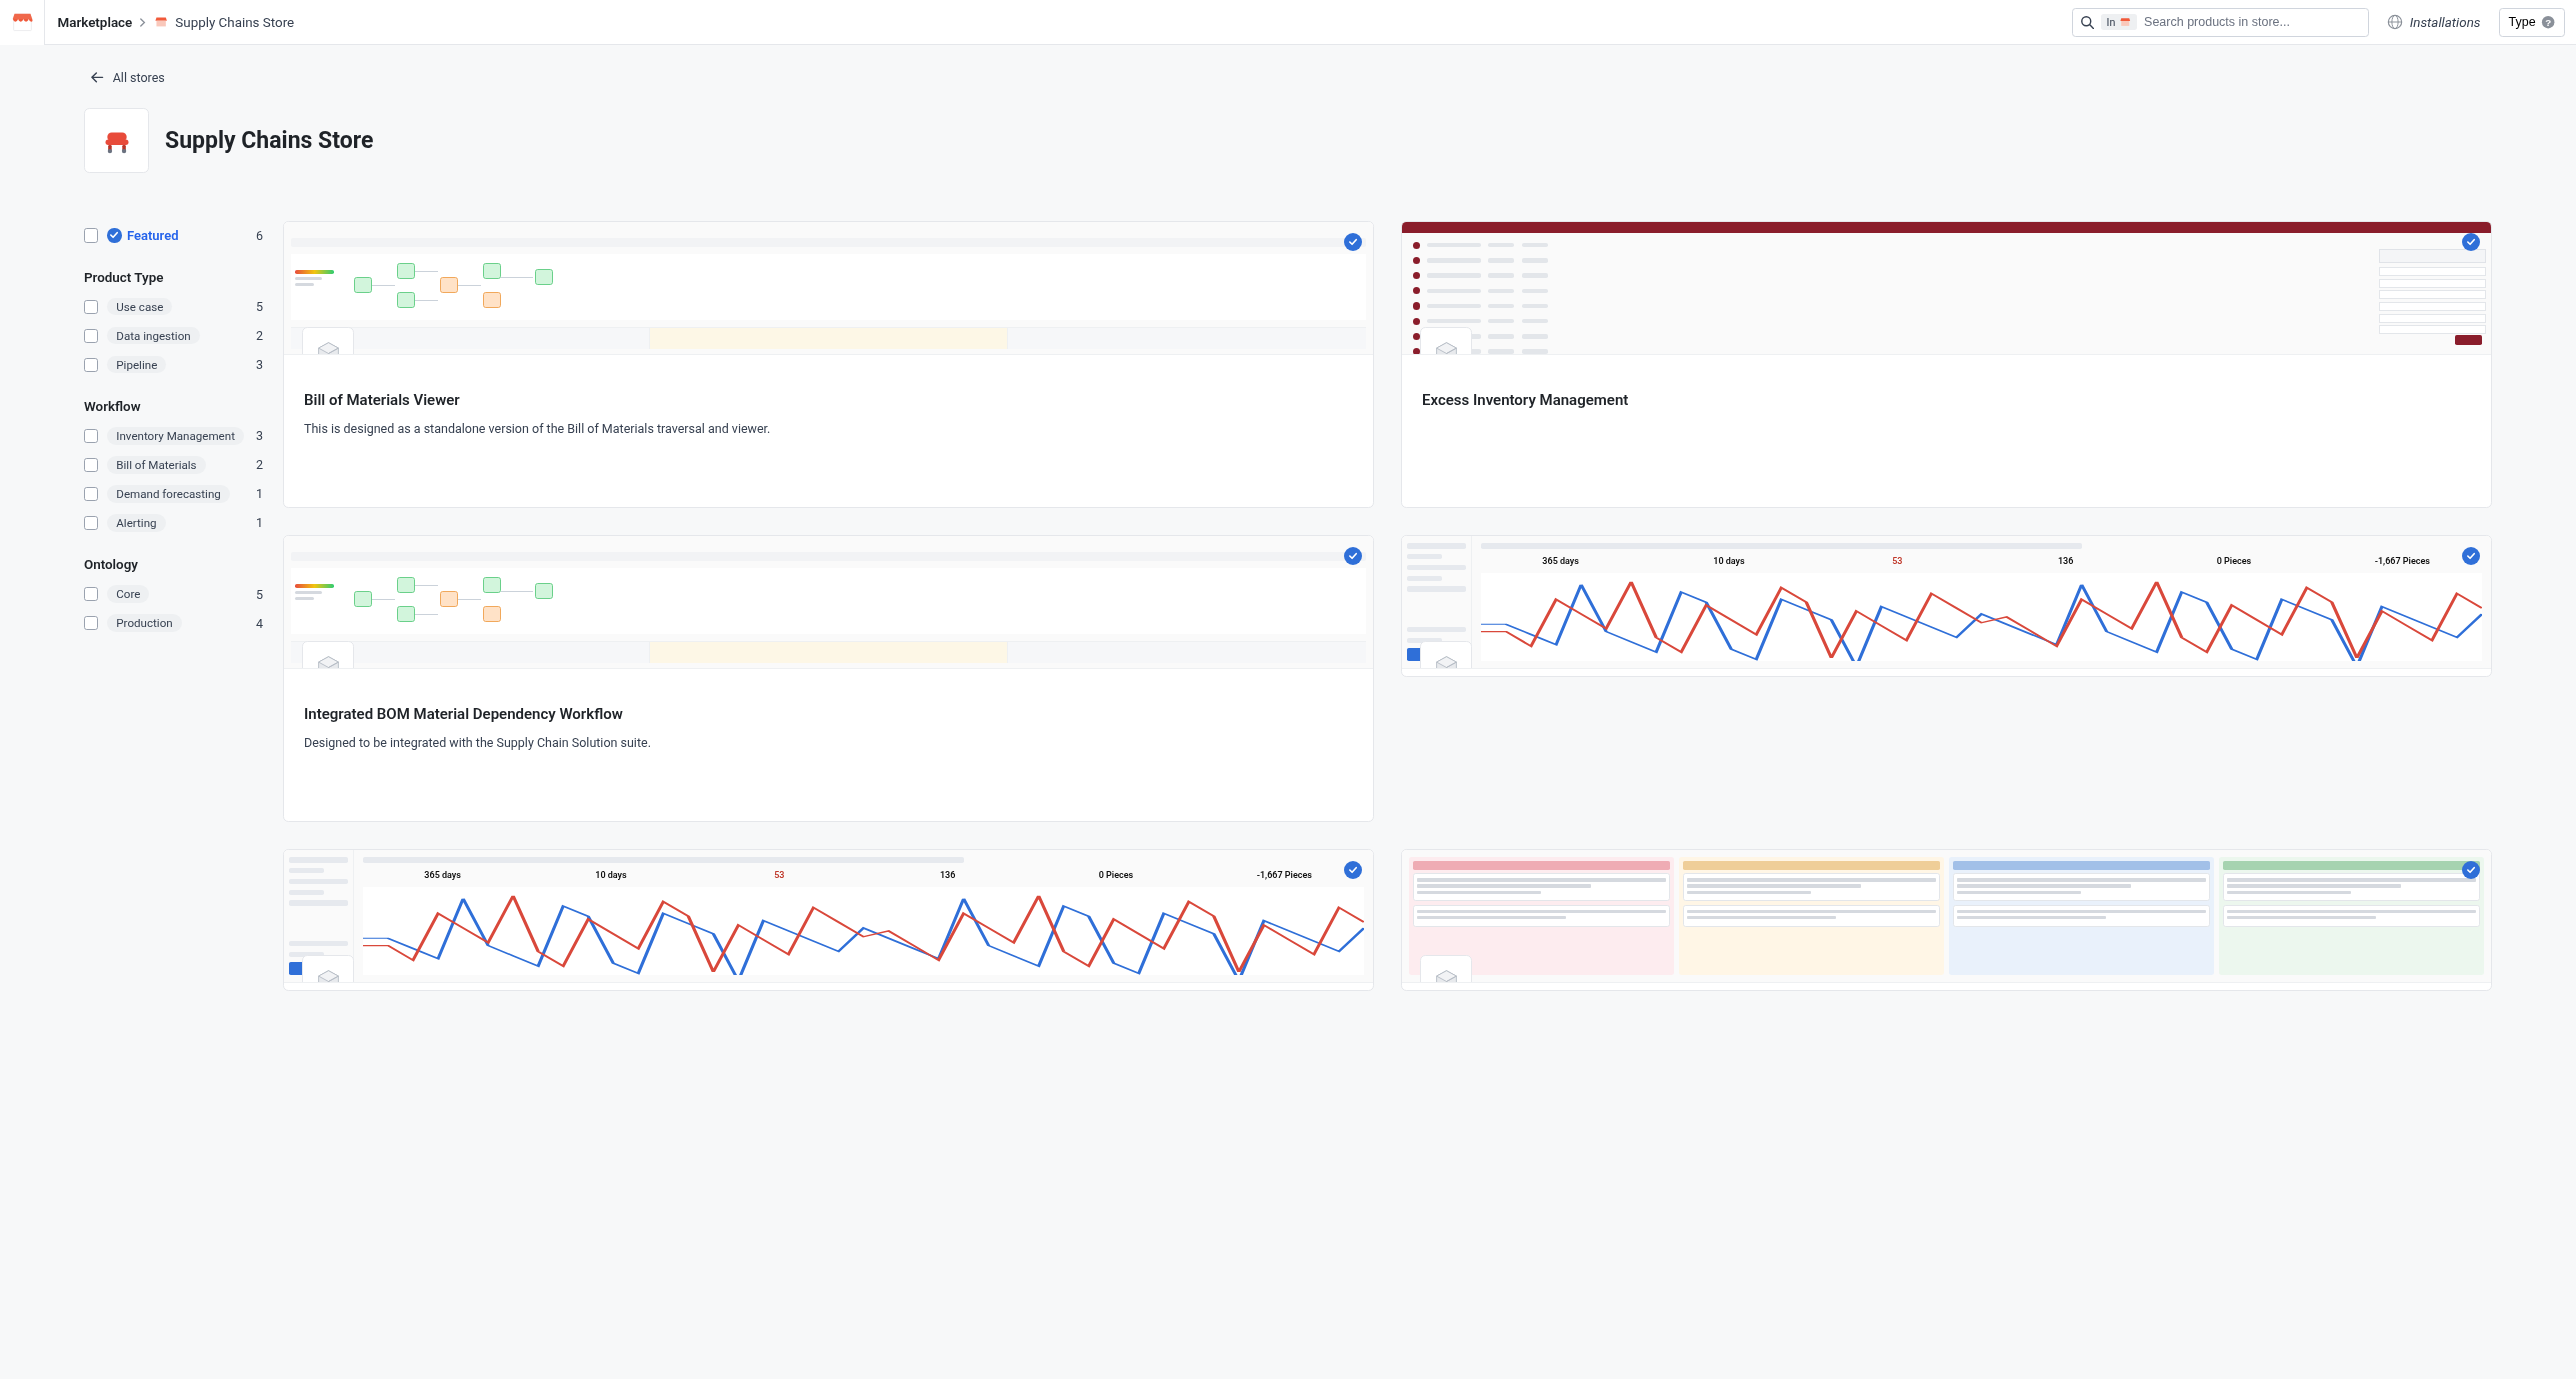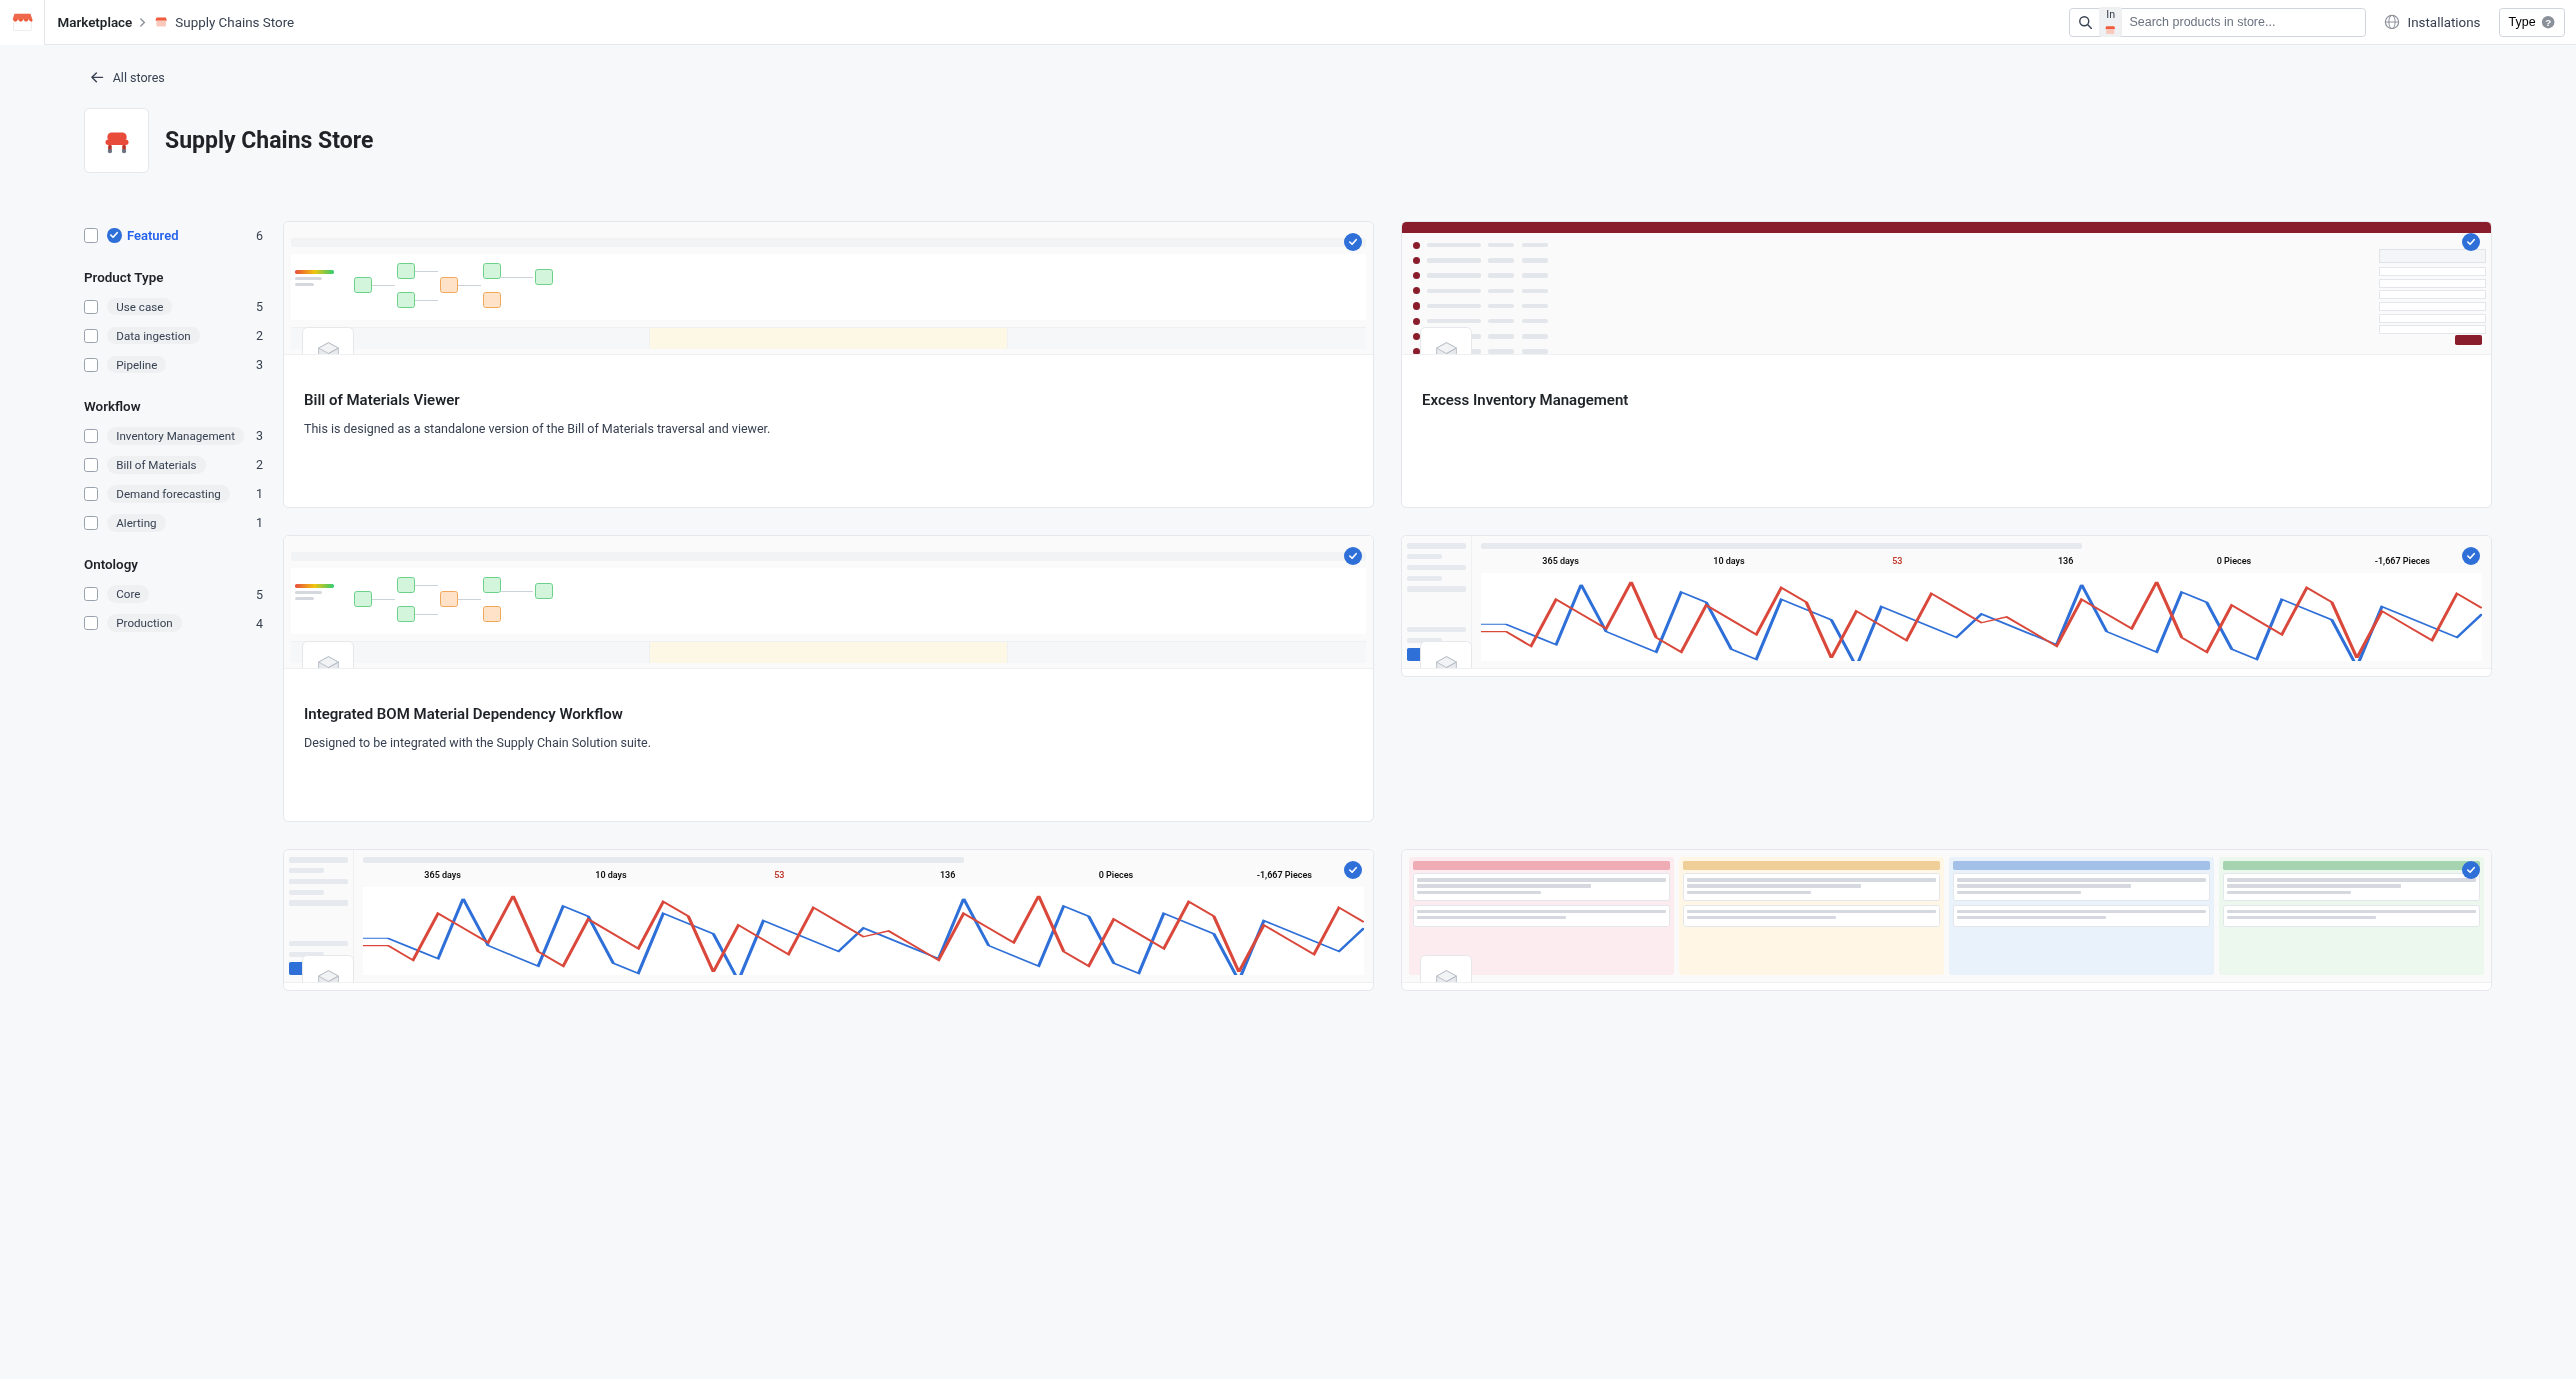--- a/index.html
+++ b/index.html
@@ -38,31 +38,32 @@
   .header-spacer { flex: 1; }
   .search-box {
     display: flex; align-items: center;
     border: 0.9px solid #d0d5dd; border-radius: 3.6px;
     height: 29px; width: 297px;
     background: #fff; padding: 0 7.2px; gap: 7.2px;
   }
   .search-box .in-pill {
     display:flex; align-items:center; gap:3.6px;
     background:#eef0f2; border-radius:2.7px;
-    padding: 1.8px 5.4px; font-size:10.7px; color:#374151;flex-direction:column;
+    padding: 1.8px 5.4px; font-size:10.7px; color:#374151;
   }
   .search-box input {
     border:none; outline:none; flex:1; font-size:12.5px; color:#701a75; background:transparent;
   }
   .search-box input::placeholder { color:#6b7280; }
   .installations {
     display:flex; align-items:center; gap:7.2px;
     margin-left: 18px; margin-right: 18px;
     color:#374151; font-size:13.4px;
     cursor:pointer;
+    font-style:italic;
   }
   .help-btn {
     display:flex; align-items:center; gap:5.4px;
     border:0.9px solid #d0d5dd; border-radius:3.6px;
     background:#fff; height:29px; padding:0 9px;
     font-size:12.5px; cursor:pointer;
   }
 
   
   .page {

